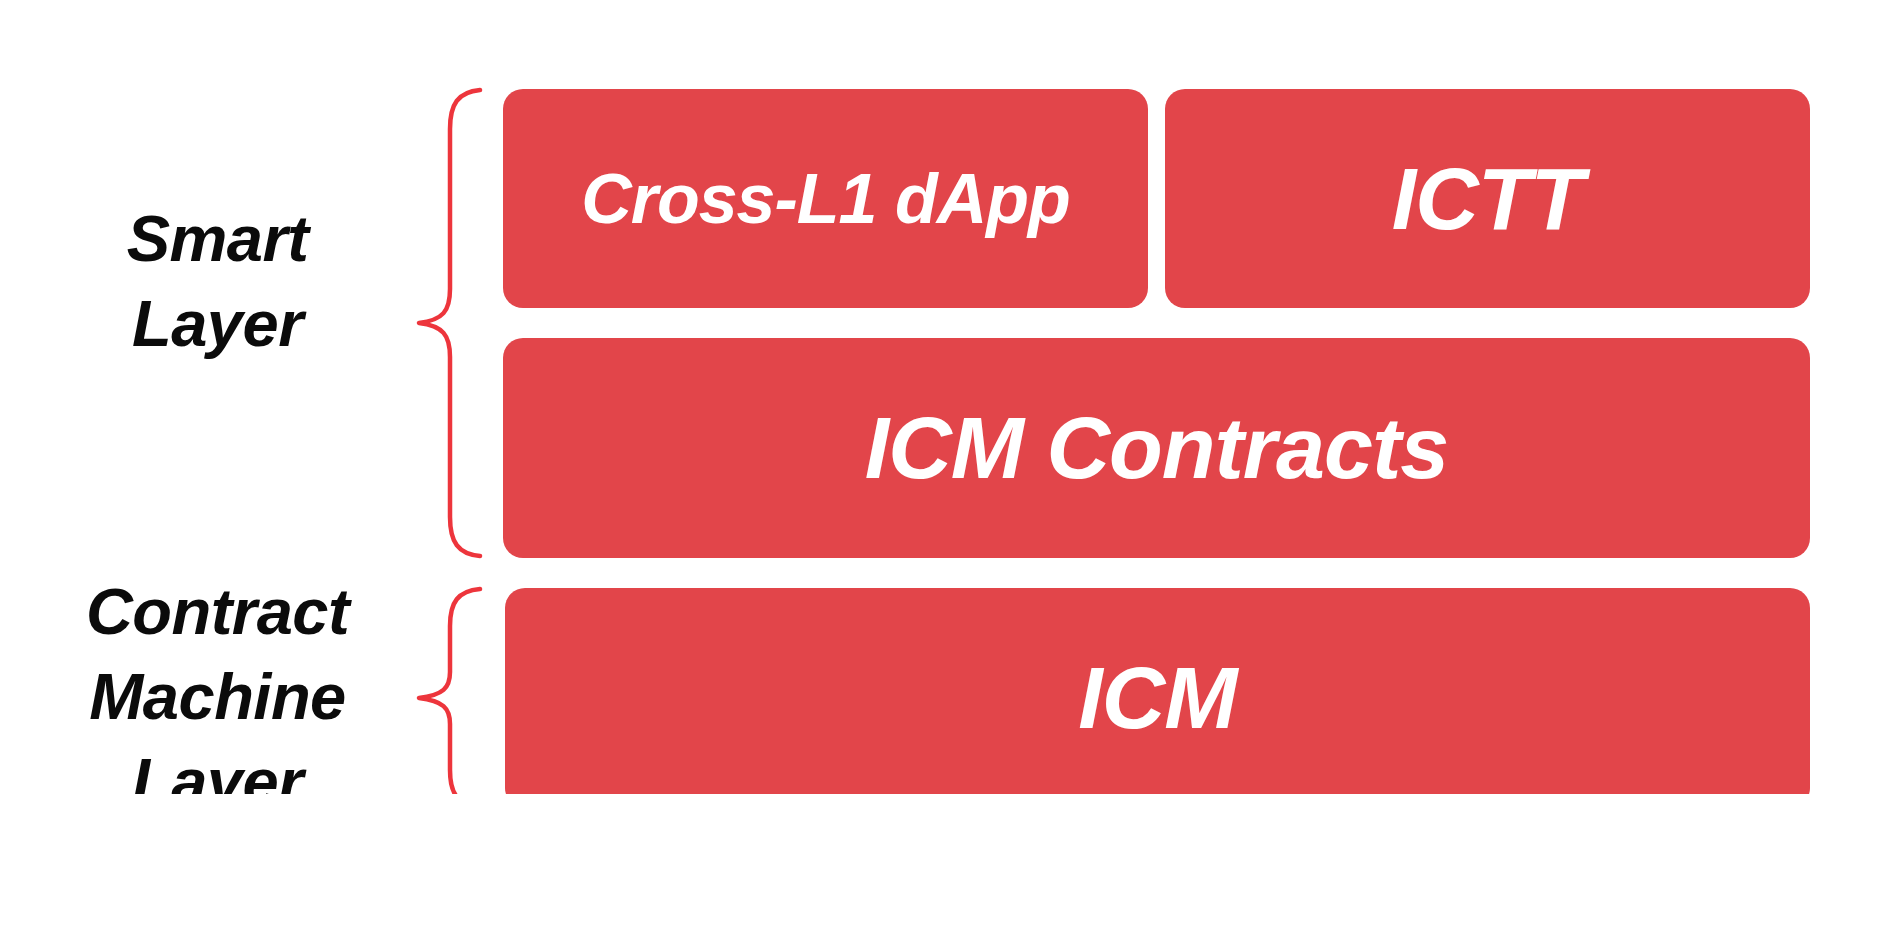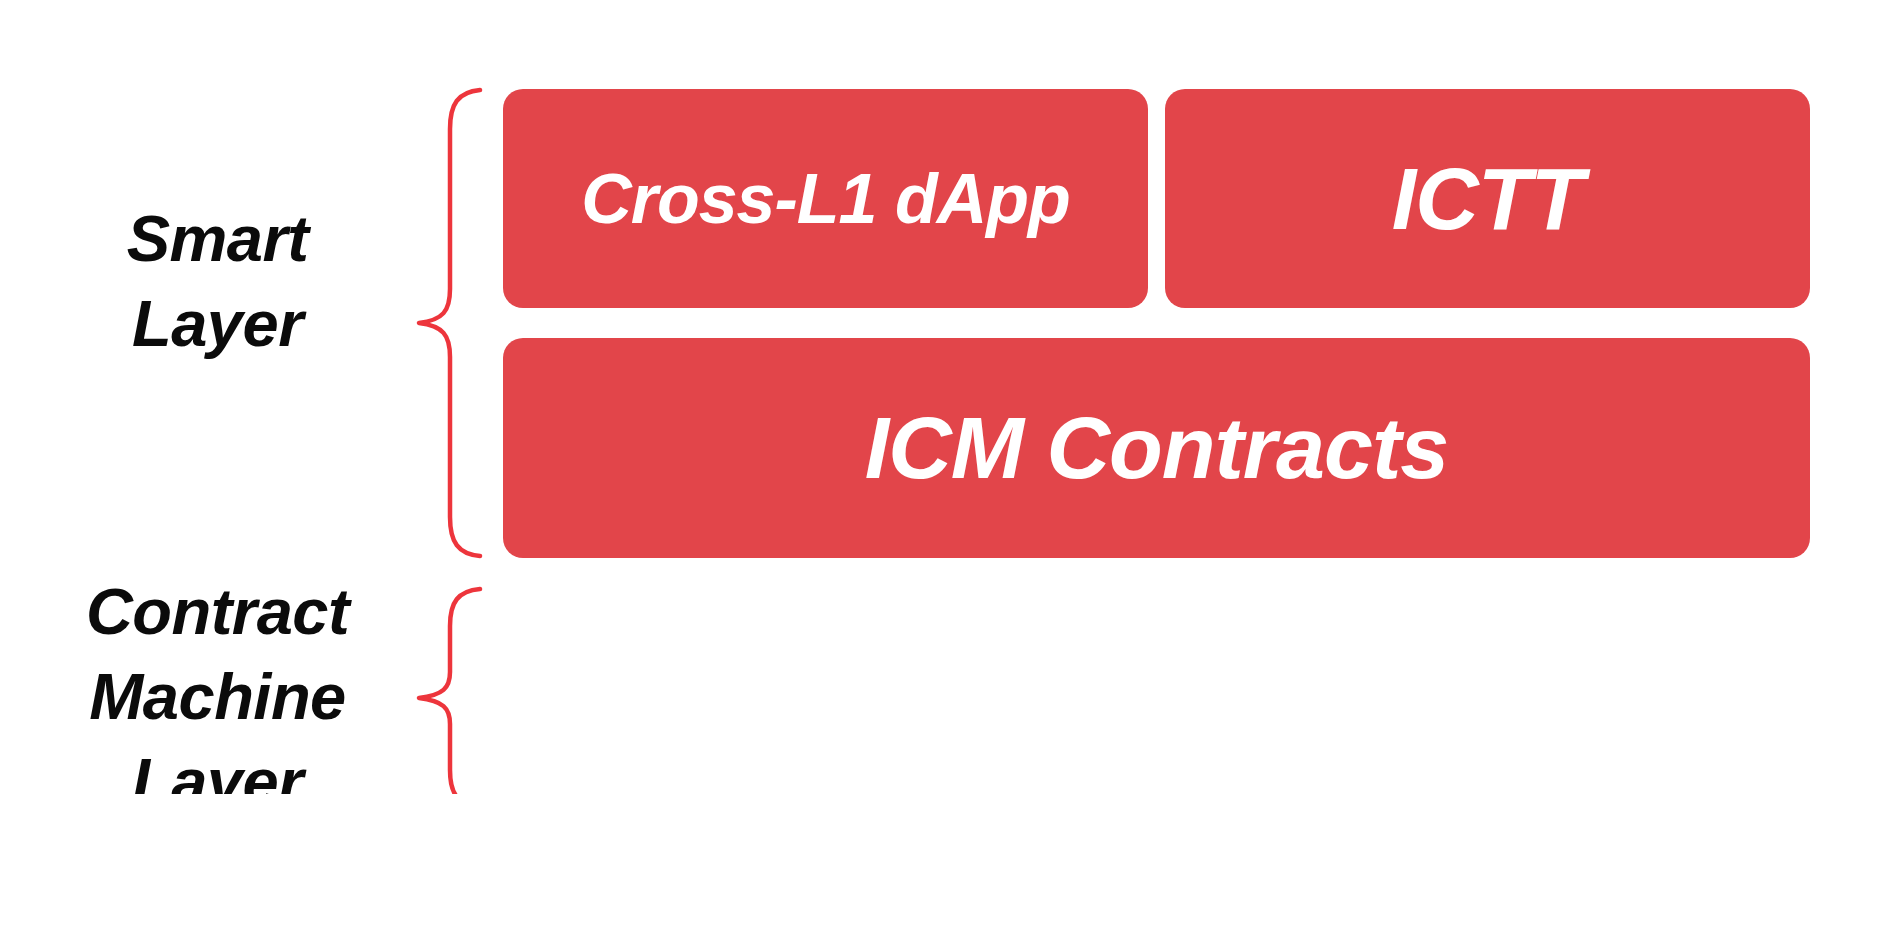--- a/index.html
+++ b/index.html
@@ -118,14 +118,17 @@
   </div>
 
   <div class="red-box box-ictt">
     <span>ICTT</span>
   </div>
 
   <div class="red-box box-icm-contracts">
     <span>ICM Contracts</span>
   </div>
 
+  <div class="red-box box-icm">
+    <span>ICM</span>
+  </div>
 
 </div>
 
 </body></html>

